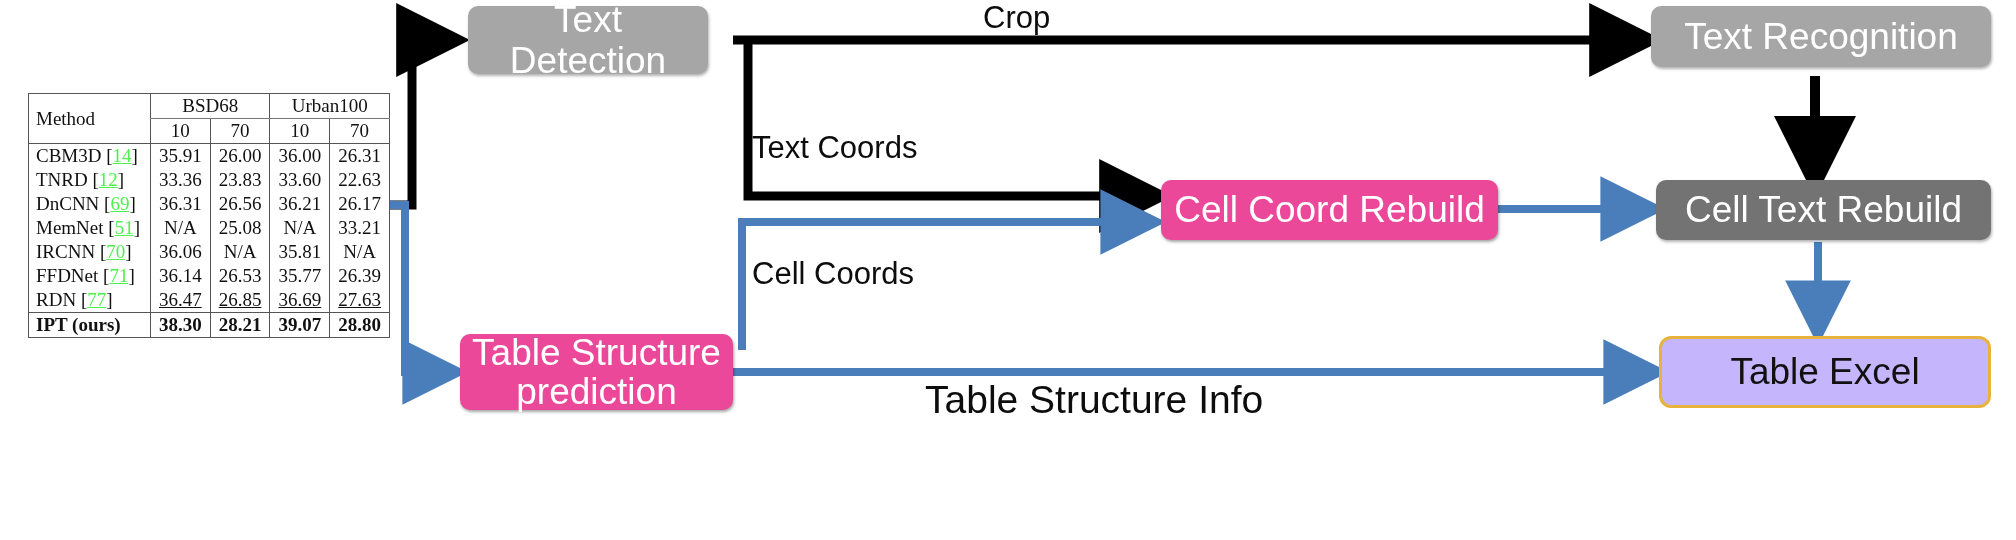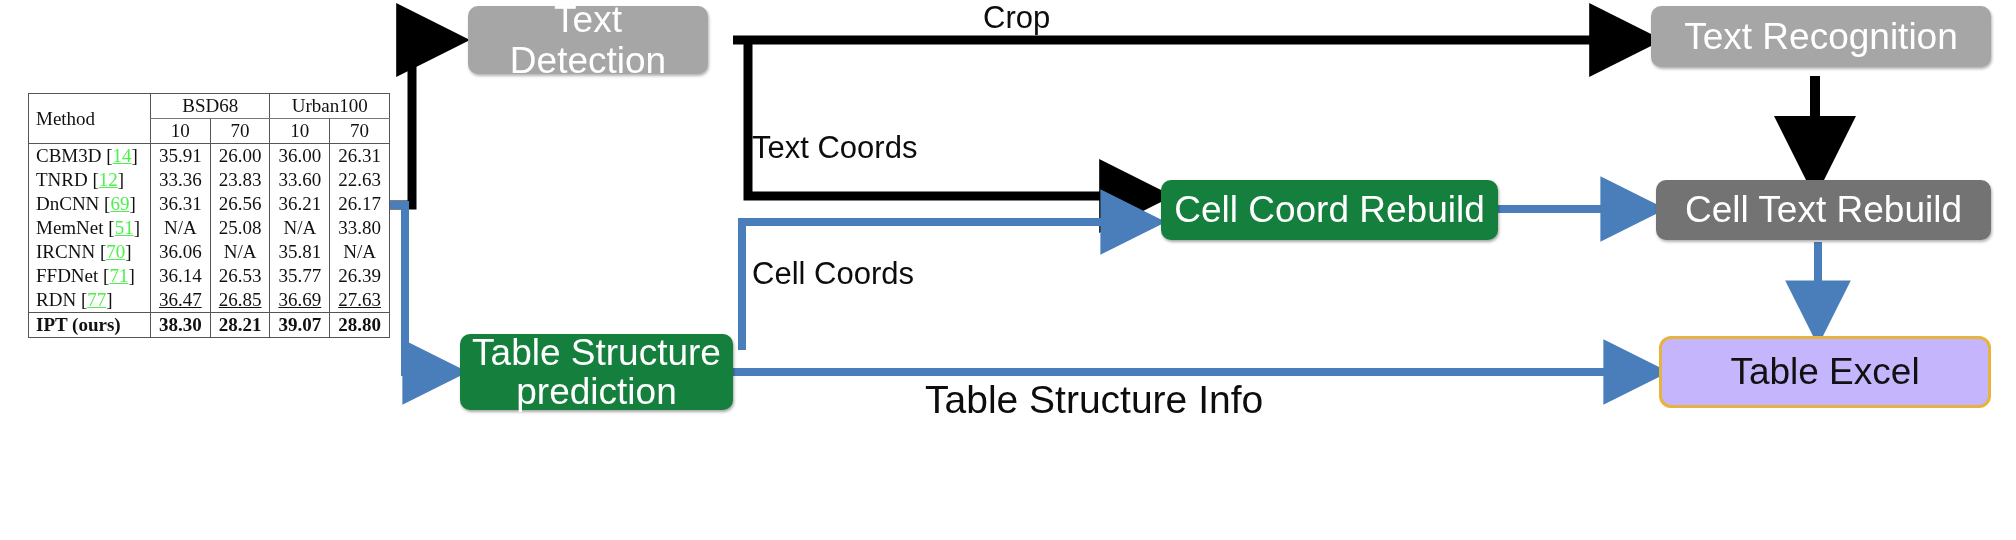--- a/index.html
+++ b/index.html
@@ -12,21 +12,21 @@
   #wires{position:absolute;left:0;top:0;width:2016px;height:540px;}
 
   
   .node{position:absolute;box-sizing:border-box;display:flex;
         align-items:center;justify-content:center;text-align:center;
         border-radius:10px;line-height:1.12;}
   .node .label{display:block;padding:0 10px;}
 
   .node.grey{background:#a6a6a6;color:#ffffff;font-size:37px;
              box-shadow:1px 2px 3px rgba(0,0,0,.30);}
-  .node.blue{background:#15803d;color:#ffffff;font-size:37px;
+  .node.blue{background:#ec4899;color:#ffffff;font-size:37px;
              box-shadow:1px 2px 3px rgba(0,0,0,.35);}
   .node.orange{background:#737373;color:#ffffff;font-size:37px;
                box-shadow:1px 2px 3px rgba(0,0,0,.30);}
   .node.outline{background:#c4b5fd;color:#111111;font-size:37px;
                 border:3px solid #e8b33c;border-radius:12px;}
 
   
   .edge-label{position:absolute;color:#0d0d0d;font-size:31px;
               white-space:nowrap;line-height:1;}
 
@@ -135,21 +135,21 @@
             <td class="vb"><span class="">36.31</span></td>
             <td class="vb"><span class="">26.56</span></td>
             <td class="vb"><span class="">36.21</span></td>
             <td class="vb"><span class="">26.17</span></td>
           </tr>
           <tr>
             <td class="lbl"><span class="">MemNet</span> [<span class="ref">51</span>]</td>
             <td class="vb"><span class="">N/A</span></td>
             <td class="vb"><span class="">25.08</span></td>
             <td class="vb"><span class="">N/A</span></td>
-            <td class="vb"><span class="">33.80</span></td>
+            <td class="vb"><span class="">33.21</span></td>
           </tr>
           <tr>
             <td class="lbl"><span class="">IRCNN</span> [<span class="ref">70</span>]</td>
             <td class="vb"><span class="">36.06</span></td>
             <td class="vb"><span class="">N/A</span></td>
             <td class="vb"><span class="">35.81</span></td>
             <td class="vb"><span class="">N/A</span></td>
           </tr>
           <tr>
             <td class="lbl"><span class="">FFDNet</span> [<span class="ref">71</span>]</td>

